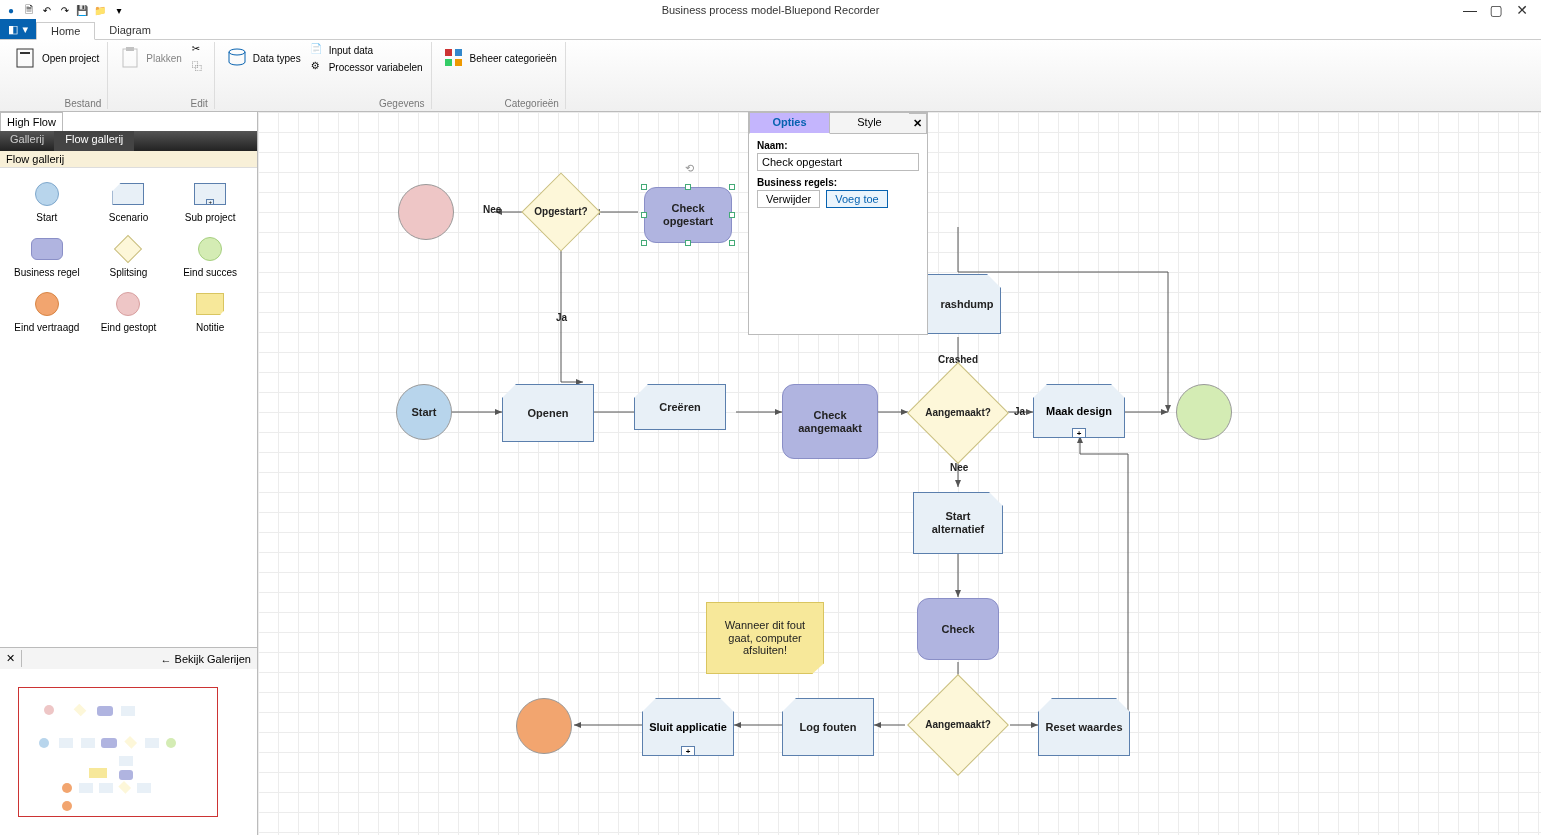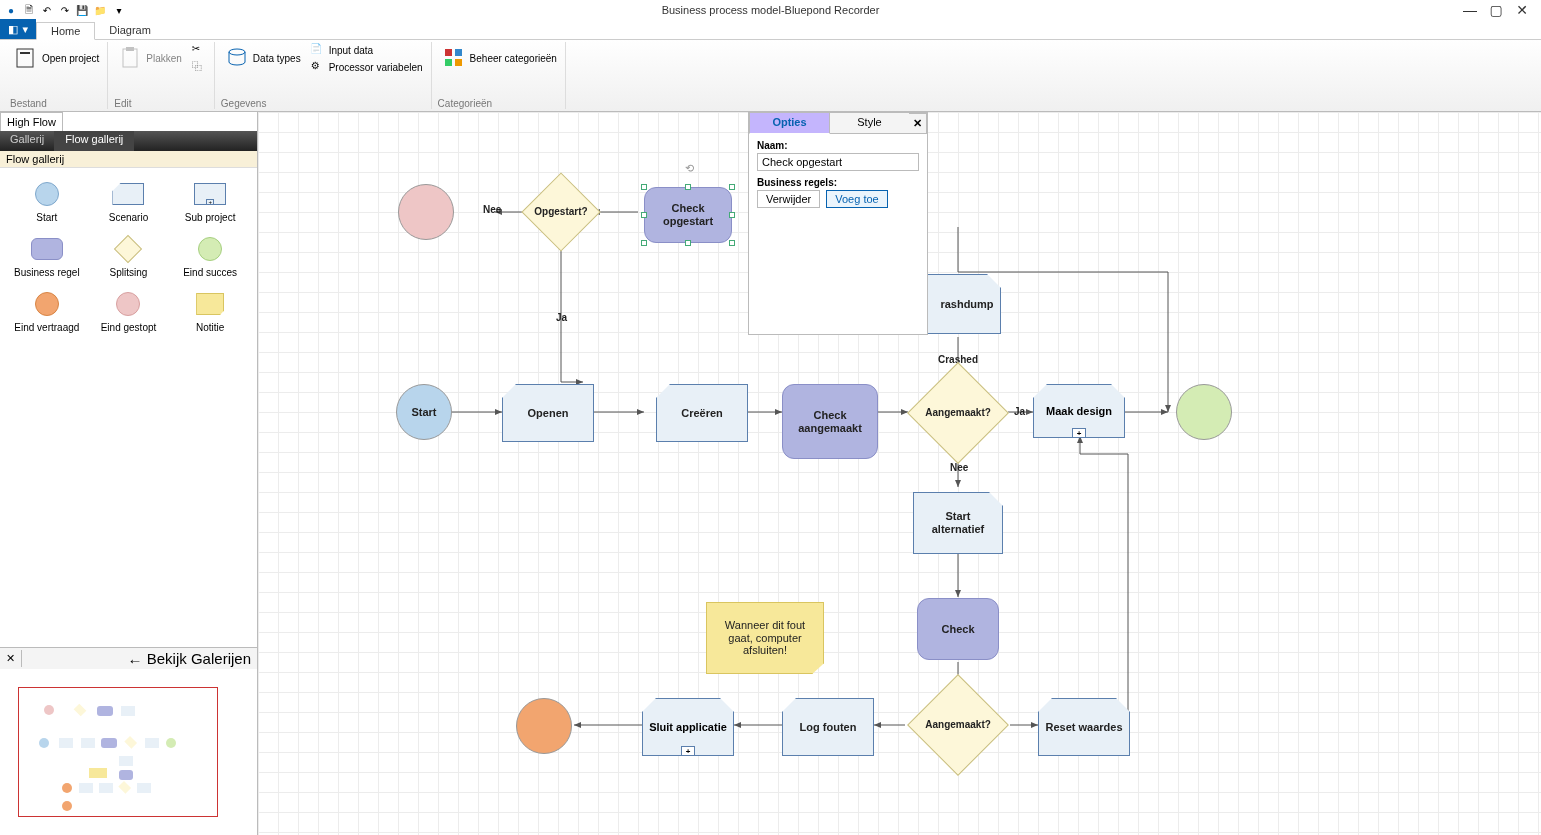--- a/index.html
+++ b/index.html
@@ -16,21 +16,21 @@
 
 .ribbon-tabs { height: 20px; display: flex; align-items: flex-end; background: #fff; border-bottom: 1px solid #ccc; }
 .file-tab { background: #0662b0; color: #fff; padding: 2px 8px; font-size: 11px; display: flex; align-items: center; gap: 4px; cursor: pointer; height: 20px; }
 .rtab { padding: 2px 14px; font-size: 11px; color: #333; cursor: pointer; height: 18px; display: flex; align-items: center; }
 .rtab.active { border: 1px solid #ccc; border-bottom: 1px solid #fff; background: #fff; margin-bottom: -1px; }
 
 
 .ribbon { height: 72px; background: linear-gradient(#fff, #f0f0f0); border-bottom: 1px solid #bbb; display: flex; padding: 2px 4px; }
 .ribbon-group { display: flex; flex-direction: column; justify-content: space-between; padding: 0 6px; border-right: 1px solid #ddd; }
 .ribbon-group-items { display: flex; gap: 6px; align-items: flex-start; }
-.ribbon-group-label { font-size: 10px; color: #777; text-align: left; padding-top: 2px; }
+.ribbon-group-label { font-size: 10px; color: #777; text-align: right; padding-top: 2px; }
 .big-btn { display: flex; flex-direction: row; align-items: center; gap: 2px; cursor: pointer; padding: 2px; }
 .big-btn .icon { width: 28px; height: 28px; display: flex; align-items: center; justify-content: center; }
 .big-btn .lbl { font-size: 10px; text-align: center; line-height: 1.1; }
 .small-btn-col { display: flex; flex-direction: column; gap: 1px; }
 .small-btn { display: flex; align-items: center; gap: 4px; font-size: 10px; cursor: pointer; padding: 1px 2px; }
 .small-btn .sicon { width: 14px; height: 14px; }
 
 
 .main { display: flex; height: calc(100vh - 112px); }
 .left-panel { width: 258px; display: flex; flex-direction: column; border-right: 1px solid #bbb; }
@@ -39,21 +39,21 @@
 .gtab { color: #ccc; padding: 2px 10px; font-size: 11px; cursor: pointer; border-right: 1px solid #444; }
 .gtab.active { background: #444; color: #fff; }
 .sub-label { background: #f8f0d8; padding: 2px 6px; font-size: 11px; border-bottom: 1px solid #ddd; }
 .gallery-grid { display: grid; grid-template-columns: repeat(3, 1fr); gap: 4px; padding: 8px; background: #fff; flex: 0 0 auto; }
 .gallery-item { display: flex; flex-direction: column; align-items: center; gap: 4px; padding: 4px; cursor: pointer; }
 .gi-shape { width: 36px; height: 28px; display: flex; align-items: center; justify-content: center; }
 .gi-label { font-size: 10px; text-align: center; line-height: 1.1; }
 .gallery-spacer { flex: 1; background: #fff; }
 .gallery-footer { display: flex; align-items: center; border-top: 1px solid #bbb; background: #f4f4f4; height: 22px; }
 .gf-close { width: 22px; text-align: center; cursor: pointer; border-right: 1px solid #bbb; padding: 2px; }
-.gf-back { padding: 2px 6px; font-size: 15px; cursor: pointer; display: flex; align-items: center; gap: 4px; }
+.gf-back { padding: 2px 6px; font-size: 11px; cursor: pointer; display: flex; align-items: center; gap: 4px; }
 .overview { padding: 18px; }
 .overview-box { border: 1px solid #c33; width: 200px; height: 130px; position: relative; background: #fff; }
 
 
 .canvas { flex: 1; position: relative; background: #fff; overflow: hidden;
   background-image: linear-gradient(#ececec 1px, transparent 1px), linear-gradient(90deg, #ececec 1px, transparent 1px);
   background-size: 20px 20px; }
 .shape { position: absolute; display: flex; align-items: center; justify-content: center; font-size: 11px; font-weight: 600; color: #222; text-align: center; line-height: 1.15; }
 .circle { border-radius: 50%; border: 1px solid #999; }
 .process { border: 1px solid #5b7fad; background: #e8f0f7; }
@@ -358,21 +358,21 @@
       <div class="sel-handle" style="left:471px;top:100px"></div>
     <div style="position:absolute;left:427px;top:50px;color:#999">⟲</div>
 
     <div class="edge-label" style="left:298px;top:200px">Ja</div>
 
     <div class="shape process snip-tr" style="left:655px;top:162px;width:88px;height:60px;padding-left:20px">rashdump</div>
     <div class="edge-label" style="left:680px;top:242px">Crashed</div>
 
     <div class="shape circle" style="left:138px;top:272px;width:56px;height:56px;background:#b8d5ec">Start</div>
     <div class="shape process snip-tl" style="left:244px;top:272px;width:92px;height:58px">Openen</div>
-    <div class="shape process snip-tl" style="left:398px;top:272px;width:92px;height:58px">Creëren</div>
+    <div class="shape process snip-tl" style="left:376px;top:272px;width:92px;height:46px">Creëren</div>
     <div class="shape brule" style="left:524px;top:272px;width:96px;height:75px;padding:6px 6px">Check aangemaakt</div>
     <div class="shape" style="left:664px;top:265px;width:72px;height:72px;transform:rotate(45deg);background:#fdf7d9;border:1px solid #c8be80">
       <div class="diamond-inner">Aangemaakt?</div>
     </div>
     <div class="edge-label" style="left:756px;top:294px">Ja</div>
     <div class="subproc snip-both" style="left:775px;top:272px;width:92px;height:54px;display:flex;align-items:center;justify-content:center;font-size:11px;font-weight:600">
       <span>Maak design</span>
       <div class="plus-marker">+</div>
     </div>
     <div class="shape circle" style="left:918px;top:272px;width:56px;height:56px;background:#d4ecb4"></div>

